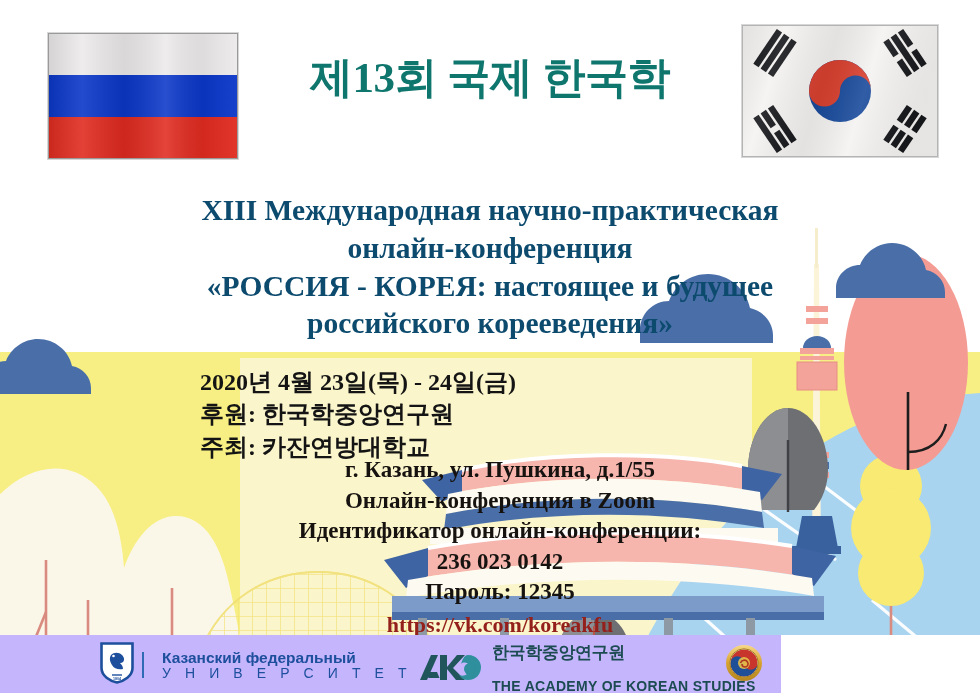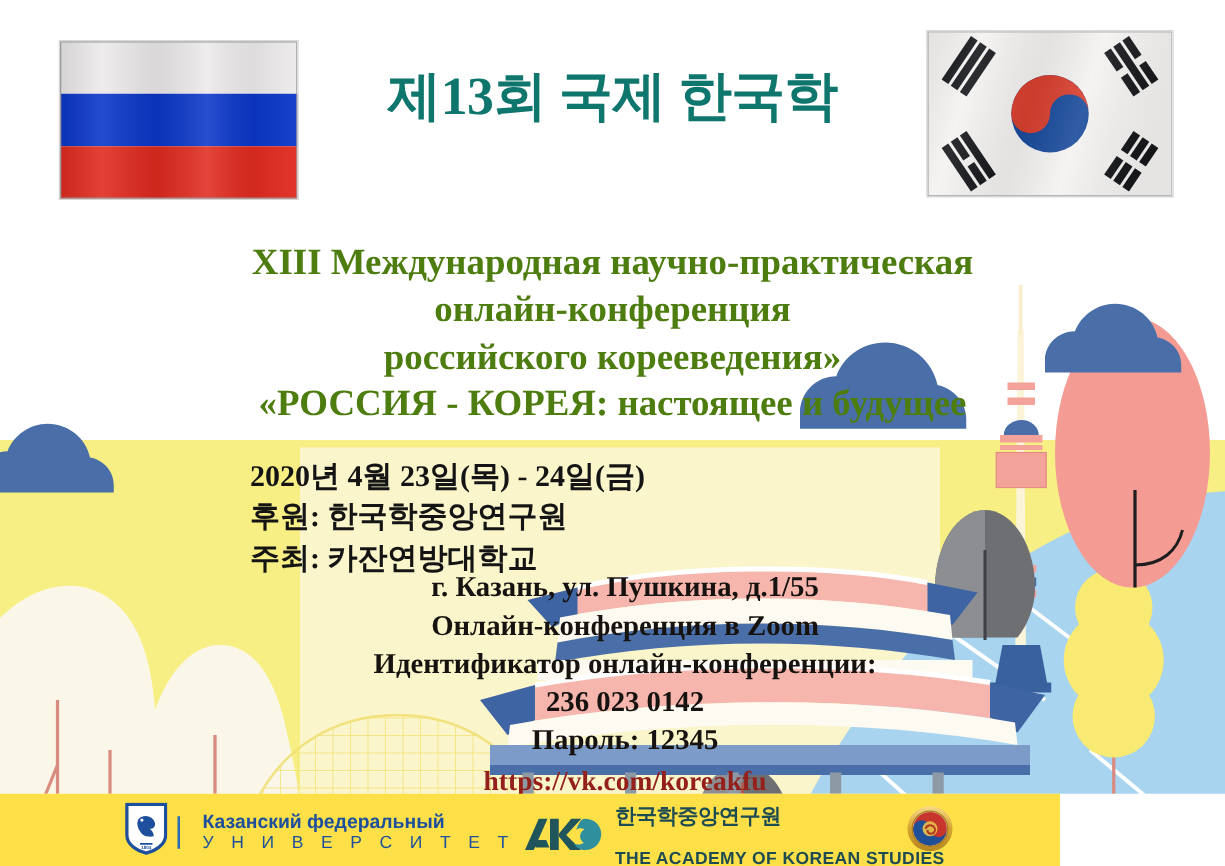--- a/index.html
+++ b/index.html
@@ -58,21 +58,21 @@
   .title-ru {
     position: absolute;
     z-index: 8;
     left: 40px; top: 192px;
     width: 900px;
     text-align: center;
     font-family: "Liberation Serif", "DejaVu Serif", serif;
     font-weight: bold;
     font-size: 29.5px;
     line-height: 1.28;
-    color: #4d7c0f;
+    color: #0c4a6e;
   }
   .title-ru div { white-space: nowrap; }
 
   .info-ko {
     position: absolute;
     z-index: 8;
     left: 200px; top: 366px;
     width: 600px;
     text-align: left;
     font-family: "Liberation Serif", "DejaVu Serif", serif;
@@ -104,23 +104,23 @@
     text-decoration: none;
     display: block;
   }
 
   
   #footer {
     position: absolute;
     z-index: 10;
     left: 0;
     bottom: 0;
-    width: 848px;
+    width: 781px;
     height: 58px;
-    background: #fde047;
+    background: #c4b5fd;
     display: flex;
     align-items: center;
   }
   .logo {
     display: flex;
     align-items: center;
     position: absolute;
   }
   #logo-kfu  { left: 100px; top: 7px; }
   #logo-aks  { left: 418px; top: 9px; }
@@ -387,22 +387,22 @@
     </svg>
   </div>
 
   <div class="title-ko">
     <div>제13회 국제 한국학</div>
   </div>
 
   <div class="title-ru">
     <div>XIII Международная научно-практическая</div>
     <div>онлайн-конференция</div>
+    <div>«РОССИЯ - КОРЕЯ: настоящее и будущее</div>
     <div>российского корееведения»</div>
-    <div>«РОССИЯ - КОРЕЯ: настоящее и будущее</div>
   </div>
 
   <div class="info-ko">
     <div>2020년 4월 23일(목) - 24일(금)</div>
     <div>후원: 한국학중앙연구원</div>
     <div>주최: 카잔연방대학교</div>
   </div>
 
   <div class="info-ru">
     <div>г. Казань, ул. Пушкина, д.1/55</div>

